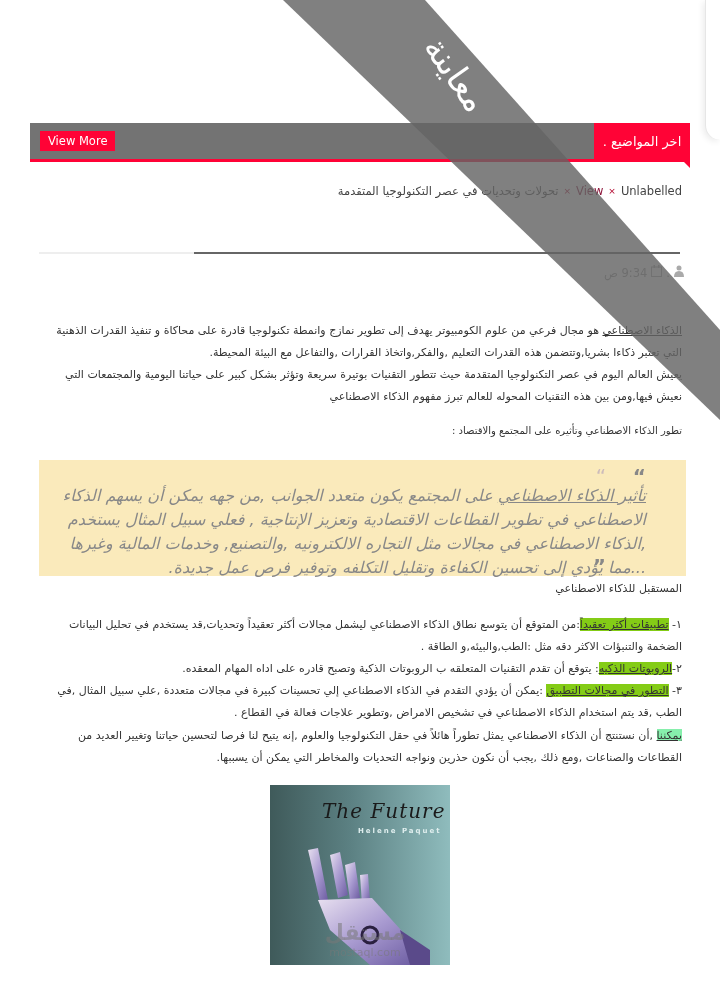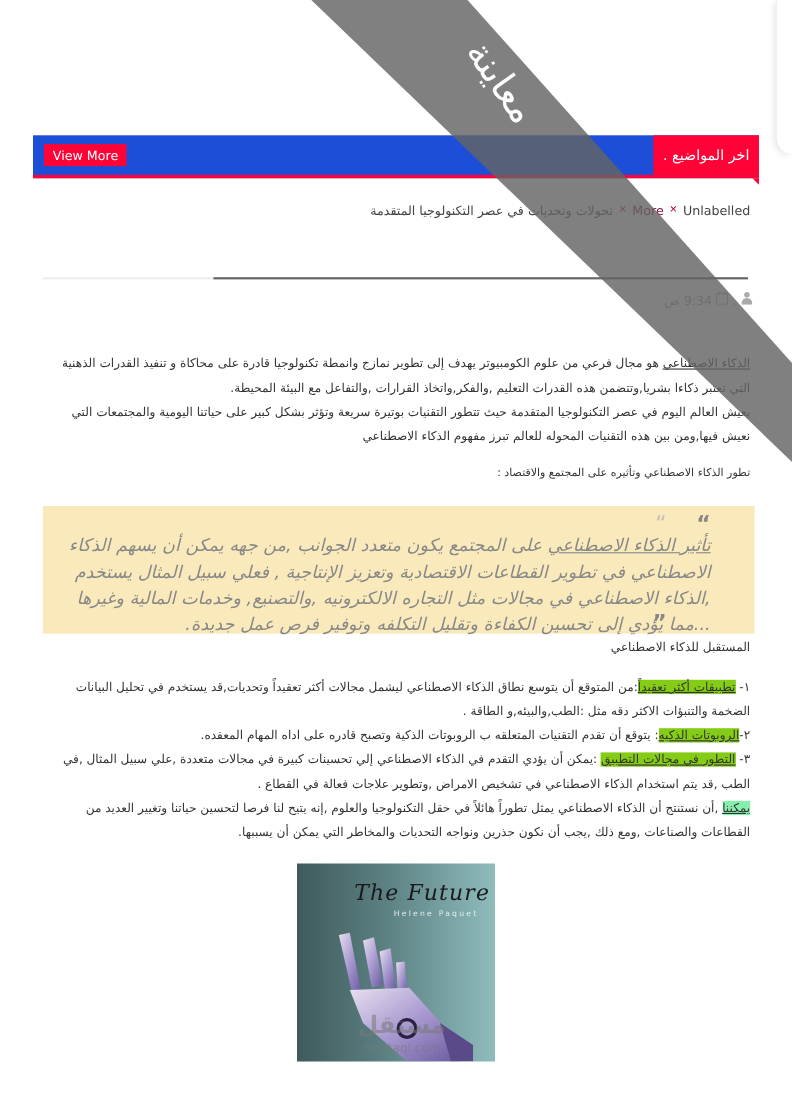--- a/index.html
+++ b/index.html
@@ -10,21 +10,21 @@
     color: #333;
   }
   .edge-shadow {
     position: absolute; right: 0; top: 0; width: 14px; height: 140px;
     border-left: 1px solid #e6e6e6; border-bottom-left-radius: 22px;
     box-shadow: -2px 2px 6px rgba(0,0,0,0.08);
     background: #fff;
   }
   .ticker {
     position: absolute; left: 30px; top: 123px; width: 660px; height: 36px;
-    background: #1d4ed8; border-bottom: 3px solid #ff0336;
+    background: #737373; border-bottom: 3px solid #ff0336;
   }
   .ticker-label {
     position: absolute; right: 0; top: 0; height: 36px; width: 96px;
     background: #ff0336; color: #fff; font-size: 13px;
     display: flex; align-items: center; justify-content: center; direction: rtl;
   }
   .ticker-label:after {
     content: ""; position: absolute; right: 0; bottom: -9px;
     border-left: 6px solid transparent; border-top: 6px solid #ff0336;
   }
@@ -64,28 +64,28 @@
   .quote .open { position: absolute; right: 40px; top: 4px; font-size: 20px; color: #888; font-weight: bold; }
   .quote .open2 { position: absolute; right: 80px; top: 4px; font-size: 20px; color: #cbb; }
   .quote .close { position: absolute; right: 80px; top: 94px; font-size: 20px; color: #888; font-weight: bold; }
   .quote .text {
     position: absolute; right: 40px; top: 24px; width: 600px;
     font-size: 16px; line-height: 24px; color: #888; font-style: italic; text-align: right;
   }
   .sub { top: 578px; }
   .list { top: 614px; }
   .hl { background: #84cc16; text-decoration: underline; }
-  .hl-orange { background: #86efac; text-decoration: underline; }
+  .hl-orange { background: #86efac; text-decoration: underline; font-family: Liberation Serif, serif; }
   .figure {
     position: absolute; left: 270px; top: 785px; width: 180px; height: 180px;
     background: linear-gradient(90deg, #3f5a5a 0%, #5c8183 45%, #8fbcbd 100%);
     overflow: hidden;
   }
   .fig-title { position: absolute; left: 52px; top: 14px; font-family: "DejaVu Serif", serif; font-style: italic; font-size: 20px; color: #1a1a1a; letter-spacing: 1px; }
-  .fig-sub { position: absolute; left: 72px; top: 42px; font-size: 7px; color: #dfeeee; letter-spacing: 2px; font-weight: normal; padding-left: 16px; }
+  .fig-sub { position: absolute; left: 72px; top: 42px; font-size: 7px; color: #dfeeee; letter-spacing: 2px; font-weight: bold; padding-left: 16px; }
   .hand {
     position: absolute; left: 30px; top: 55px; width: 130px; height: 125px;
   }
   .mostaql {
     position: absolute; left: 305px; top: 920px; width: 120px; text-align: center;
     color: rgba(120,120,120,0.55); font-size: 11px;
   }
   .mostaql .ar { font-size: 22px; font-weight: bold; line-height: 26px; }
   .watermark {
     position: absolute; left: 0; top: 0; width: 720px; height: 994px; pointer-events: none;
@@ -97,21 +97,21 @@
 <div class="edge-shadow"></div>
 
 <div class="ticker">
   <button class="view-more">View More</button>
   <div class="ticker-label">اخر المواضيع .</div>
 </div>
 
 <div class="breadcrumb">
   <span>تحولات وتحديات في عصر التكنولوجيا المتقدمة</span>
   <span class="sep">×</span>
-  <a class="home">More</a>
+  <a class="home">View</a>
   <span class="sep">×</span>
   <a>Unlabelled</a>
 </div>
 
 <div class="divider light"></div>
 <div class="divider dark"></div>
 
 <div class="meta">
   <span>
     <svg width="10" height="12" viewBox="0 0 10 12">

